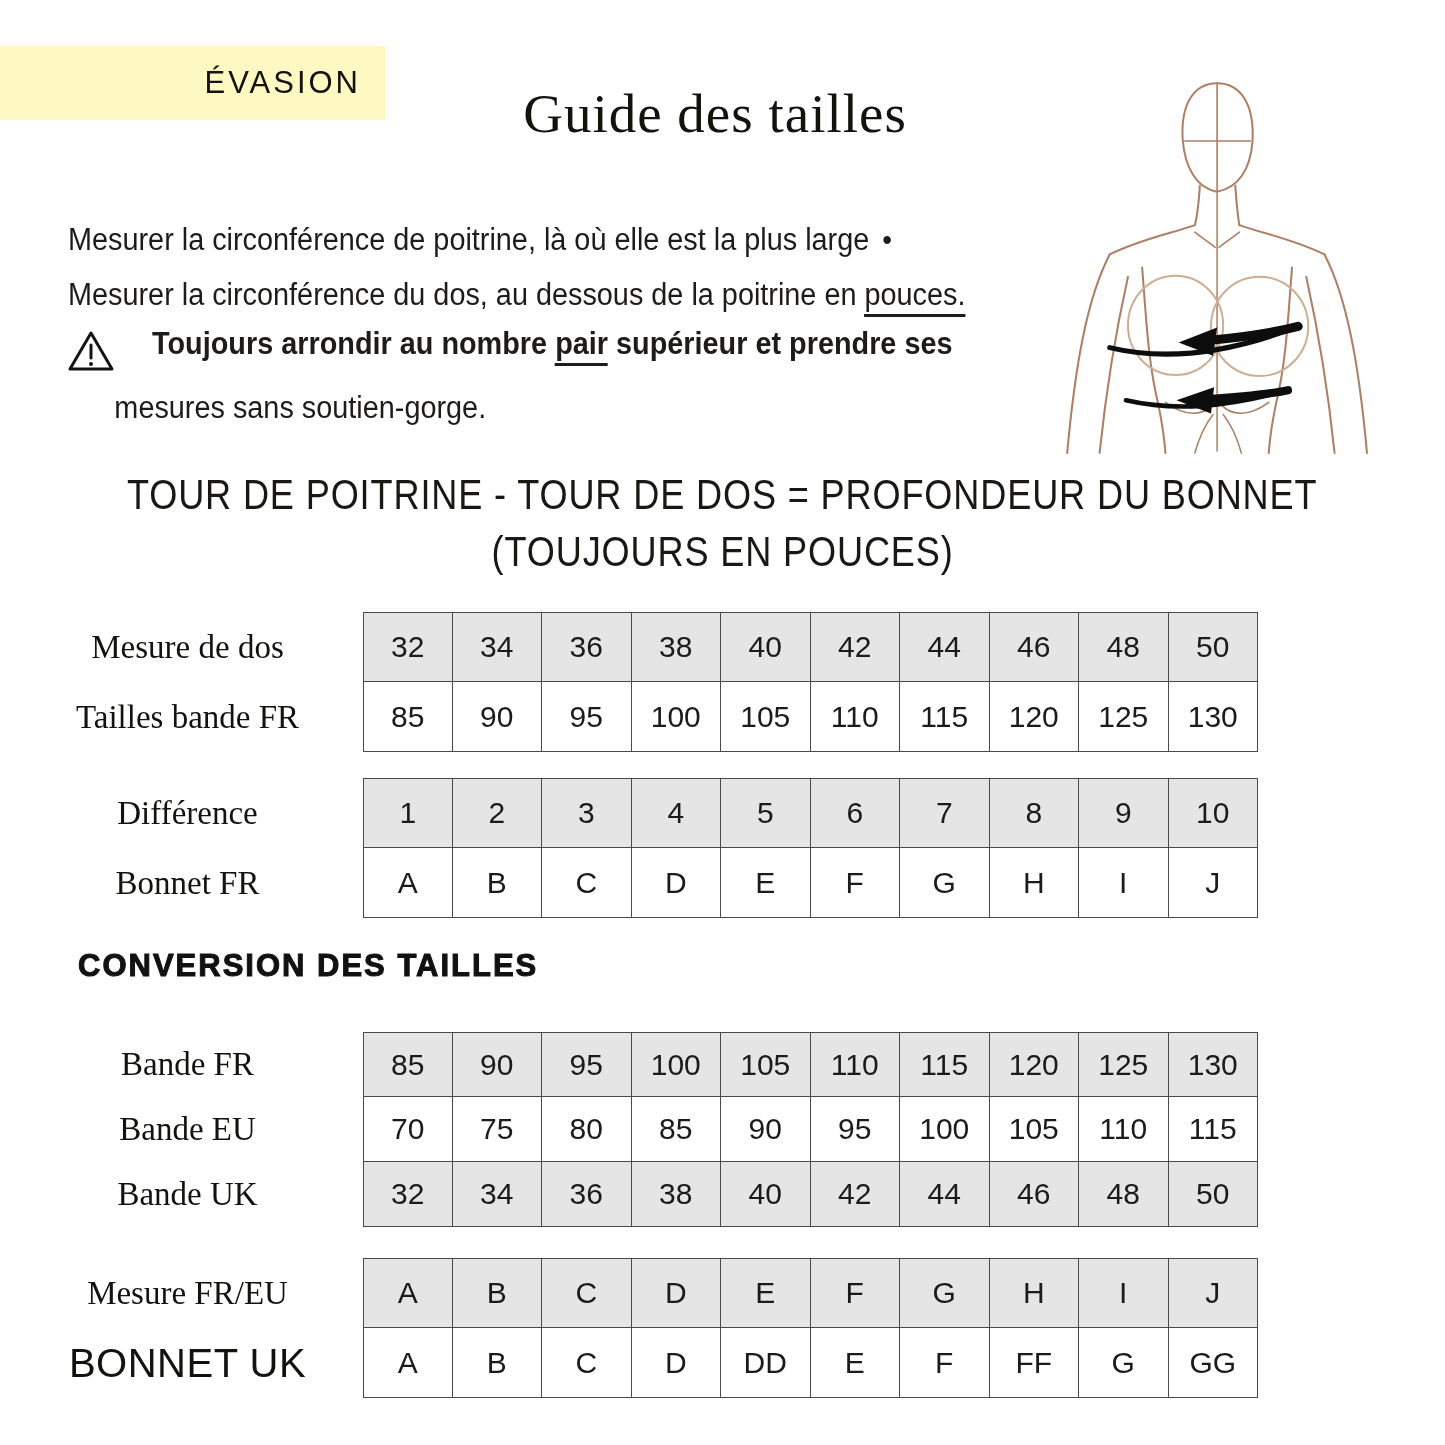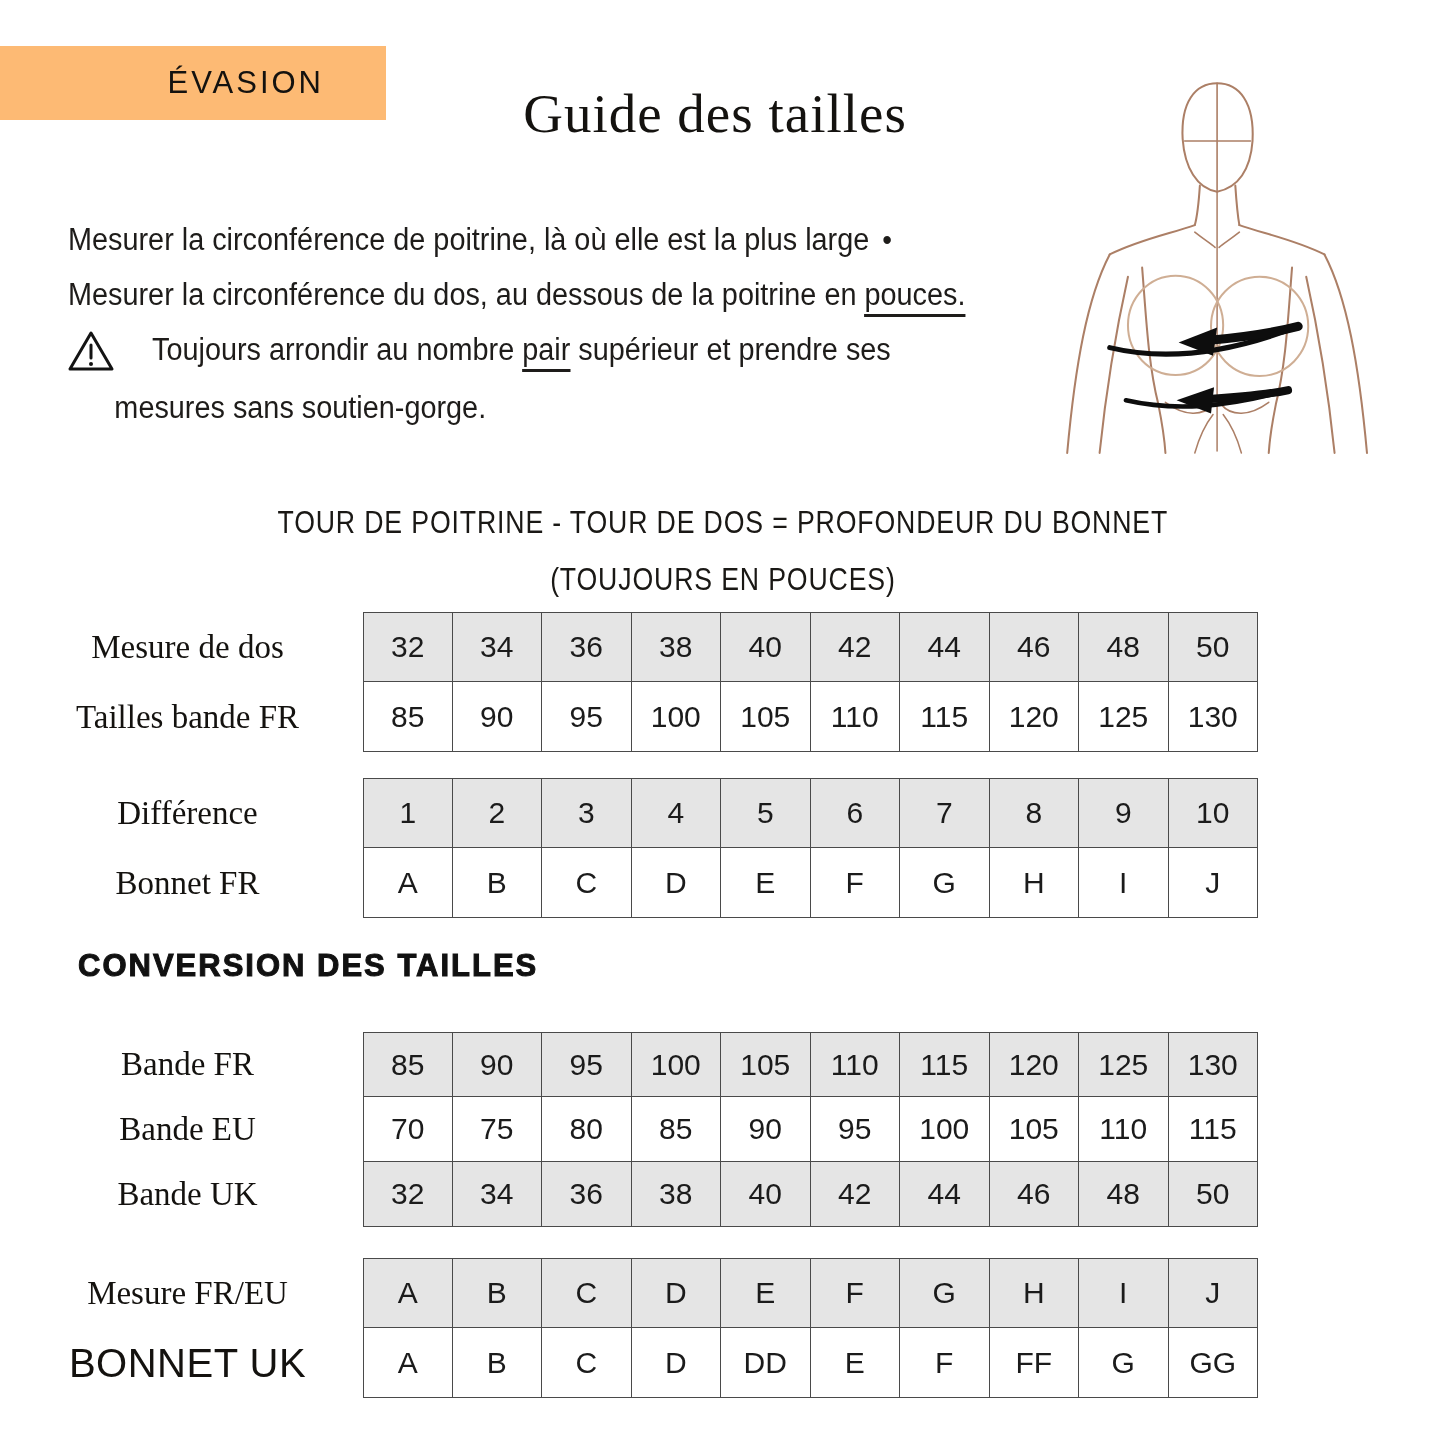--- a/index.html
+++ b/index.html
@@ -7,49 +7,49 @@
     position:relative;
     width:1445px;height:1445px;
     background:#ffffff;
     font-family:"Liberation Sans", sans-serif;
     color:#1e1c1a;
     overflow:hidden;
   }
   
   .brand-band{
     position:absolute;left:0;top:46px;width:386px;height:74px;
-    background:#fdba74;
+    background:#fef9c3;
     display:flex;align-items:center;justify-content:flex-end;
-    padding-right:62px;box-sizing:border-box;
+    padding-right:25px;box-sizing:border-box;
   }
   .brand-band .brand{
     font-family:"Liberation Sans", sans-serif;
     font-size:31px;letter-spacing:3px;color:#14120f;
   }
   
   .title{
     position:absolute;top:82px;left:715px;transform:translateX(-50%);
     font-family:"Liberation Serif", serif;
     font-size:55px;font-weight:400;letter-spacing:1px;color:#14120f;
     white-space:nowrap;
   }
   
   .intro{position:absolute;left:68px;top:212px;font-size:31px;line-height:55px;white-space:nowrap;}
   .cond{display:inline-block;transform:scaleX(0.93);transform-origin:0 50%;}
   .u{border-bottom:3px solid #1e1c1a;padding-bottom:2px;}
   .bullet{font-size:30px;margin-left:14px;}
   
   .warning{position:absolute;left:66px;top:326px;font-size:31px;}
-  .warning-row{display:flex;align-items:center;}
+  .warning-row{display:flex;align-items:flex-start;font-weight:bold;}
   .warn-icon{width:50px;height:46px;margin-top:2px;flex:0 0 auto;}
   .warning-text1{margin-left:36px;white-space:nowrap;}
   .warning-text2{margin-top:16px;padding-left:52px;white-space:nowrap;}
   
-  .formula{position:absolute;left:0;top:494px;width:1445px;text-align:center;
-    font-size:31px;line-height:57px;color:#1a1815;}
+  .formula{position:absolute;left:0;top:466px;width:1445px;text-align:center;
+    font-size:42px;line-height:57px;color:#1a1815;}
   .formula .fcond{display:inline-block;transform:scaleX(0.86);transform-origin:50% 50%;white-space:nowrap;letter-spacing:1px;}
   
   .section-heading{
     position:absolute;left:78px;top:948px;
     font-weight:bold;font-size:31px;letter-spacing:2px;color:#111;
     -webkit-text-stroke:1px #111;
   }
   
   .size-table{position:absolute;left:40px;}
   .t-row{display:flex;align-items:stretch;gap:28px;}

